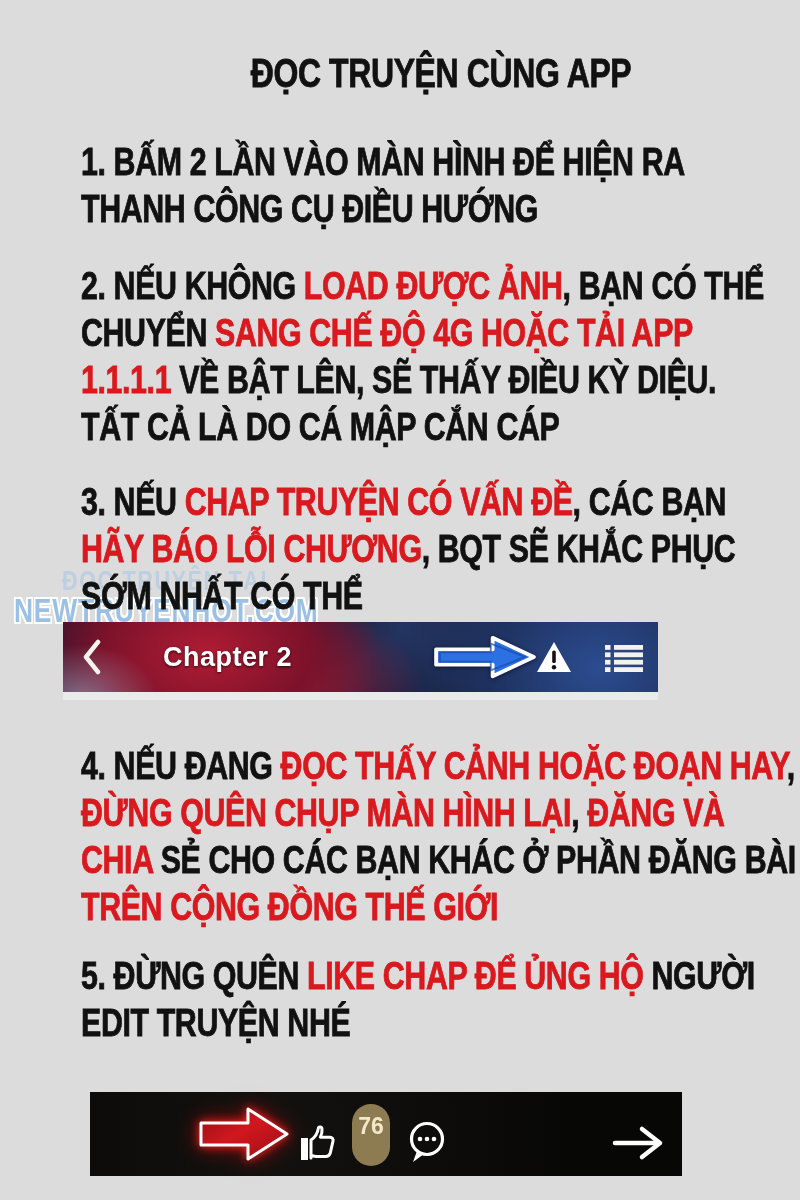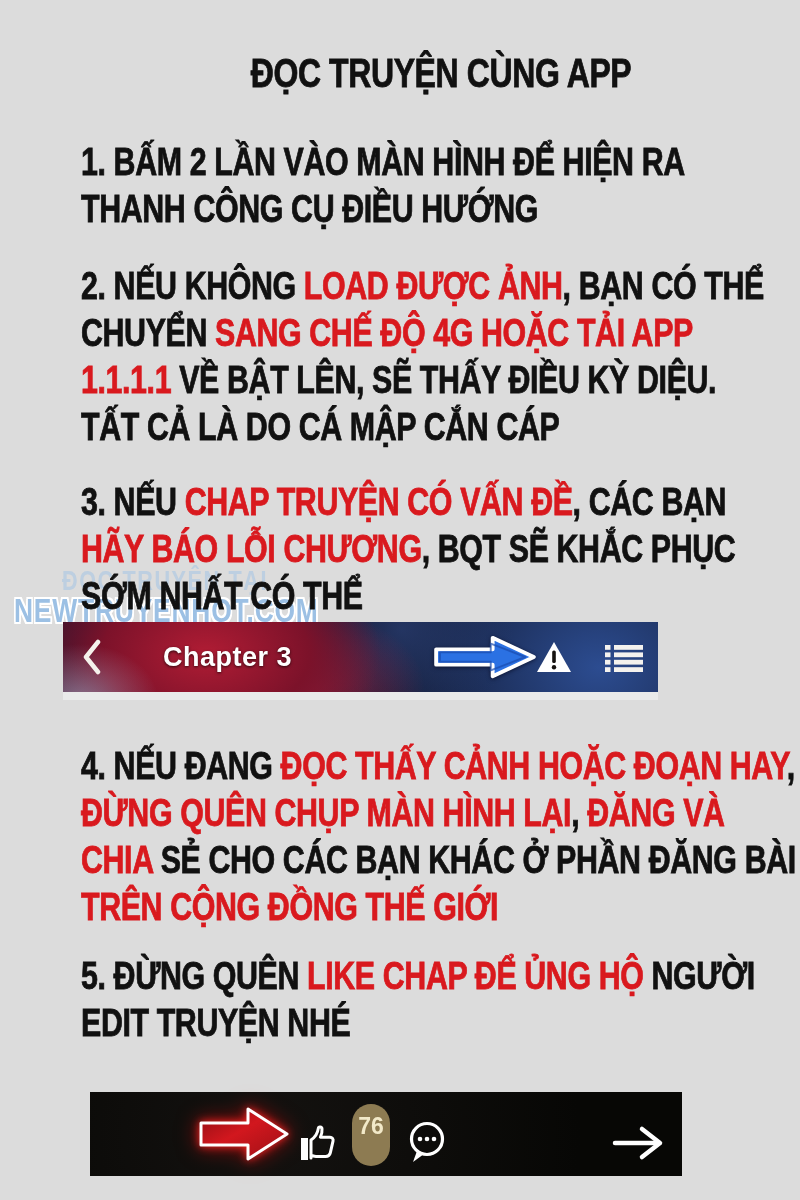--- a/index.html
+++ b/index.html
@@ -98,21 +98,21 @@
     <div class="line"><span style="color: rgb(17, 17, 17);">EDIT TRUYỆN NHÉ</span></div>
   </div>
 
   <div class="wm" id="wm-small">ĐỌC TRUYỆN TẠI</div>
   <div class="wm" id="wm-main">NEWTRUYENHOT.COM</div>
 
   <div id="navbar">
     <svg id="nav-back" viewBox="0 0 22 36">
       <polyline points="17,3 5,18 17,33" fill="none" stroke="#f5f2ec" stroke-width="4.5" stroke-linecap="round" stroke-linejoin="round"></polyline>
     </svg>
-    <div id="chapter-title">Chapter 3</div>
+    <div id="chapter-title">Chapter 2</div>
     <svg id="blue-arrow" viewBox="0 0 112 48">
       <polygon points="5,16 64,16 64,4 107,24 64,44 64,32 5,32" fill="#2b71e3" stroke="#ffffff" stroke-width="4" stroke-linejoin="round"></polygon>
       <polygon points="9,19 62,19 62,10 98,24 62,38 62,29 9,29" fill="none" stroke="#1a4cae" stroke-width="2" stroke-linejoin="round" opacity="0.7"></polygon>
     </svg>
     <svg id="warning-icon" viewBox="0 0 36 32">
       <polygon points="18,1 35,31 1,31" fill="#ffffff"></polygon>
       <rect x="16.2" y="9.5" width="3.6" height="12.5" rx="1.6" fill="#15120f"></rect>
       <circle cx="18" cy="26.3" r="2.2" fill="#15120f"></circle>
     </svg>
     <svg id="list-icon" viewBox="0 0 38 27">

